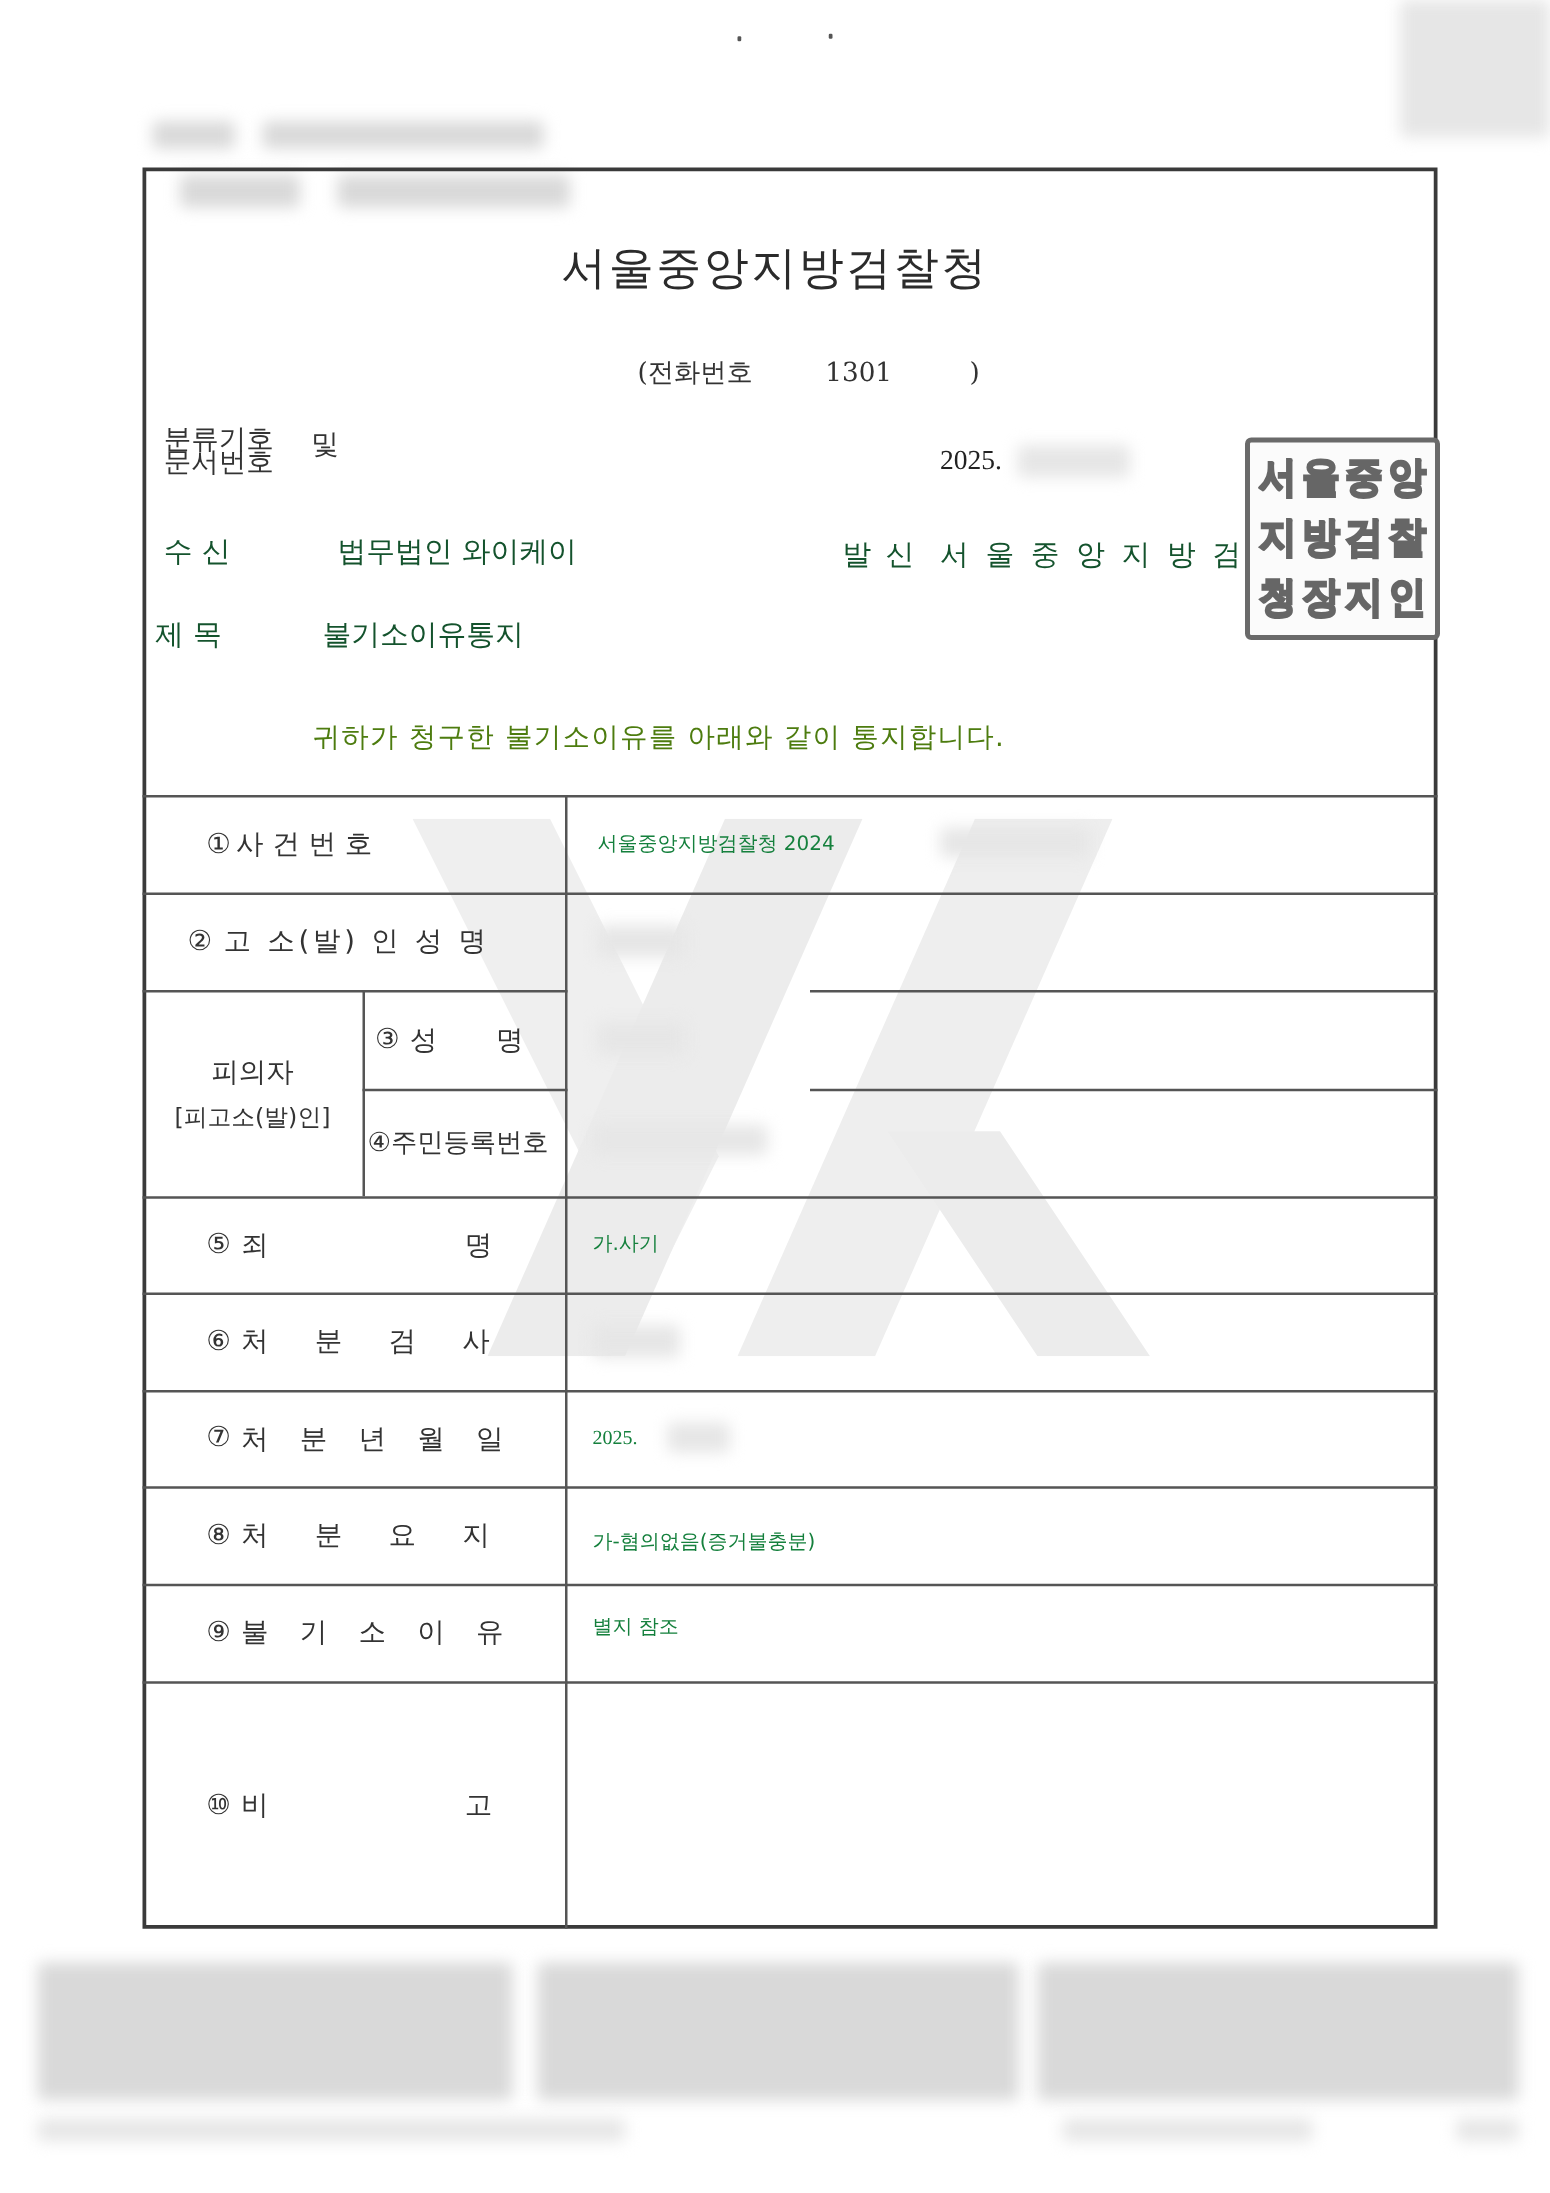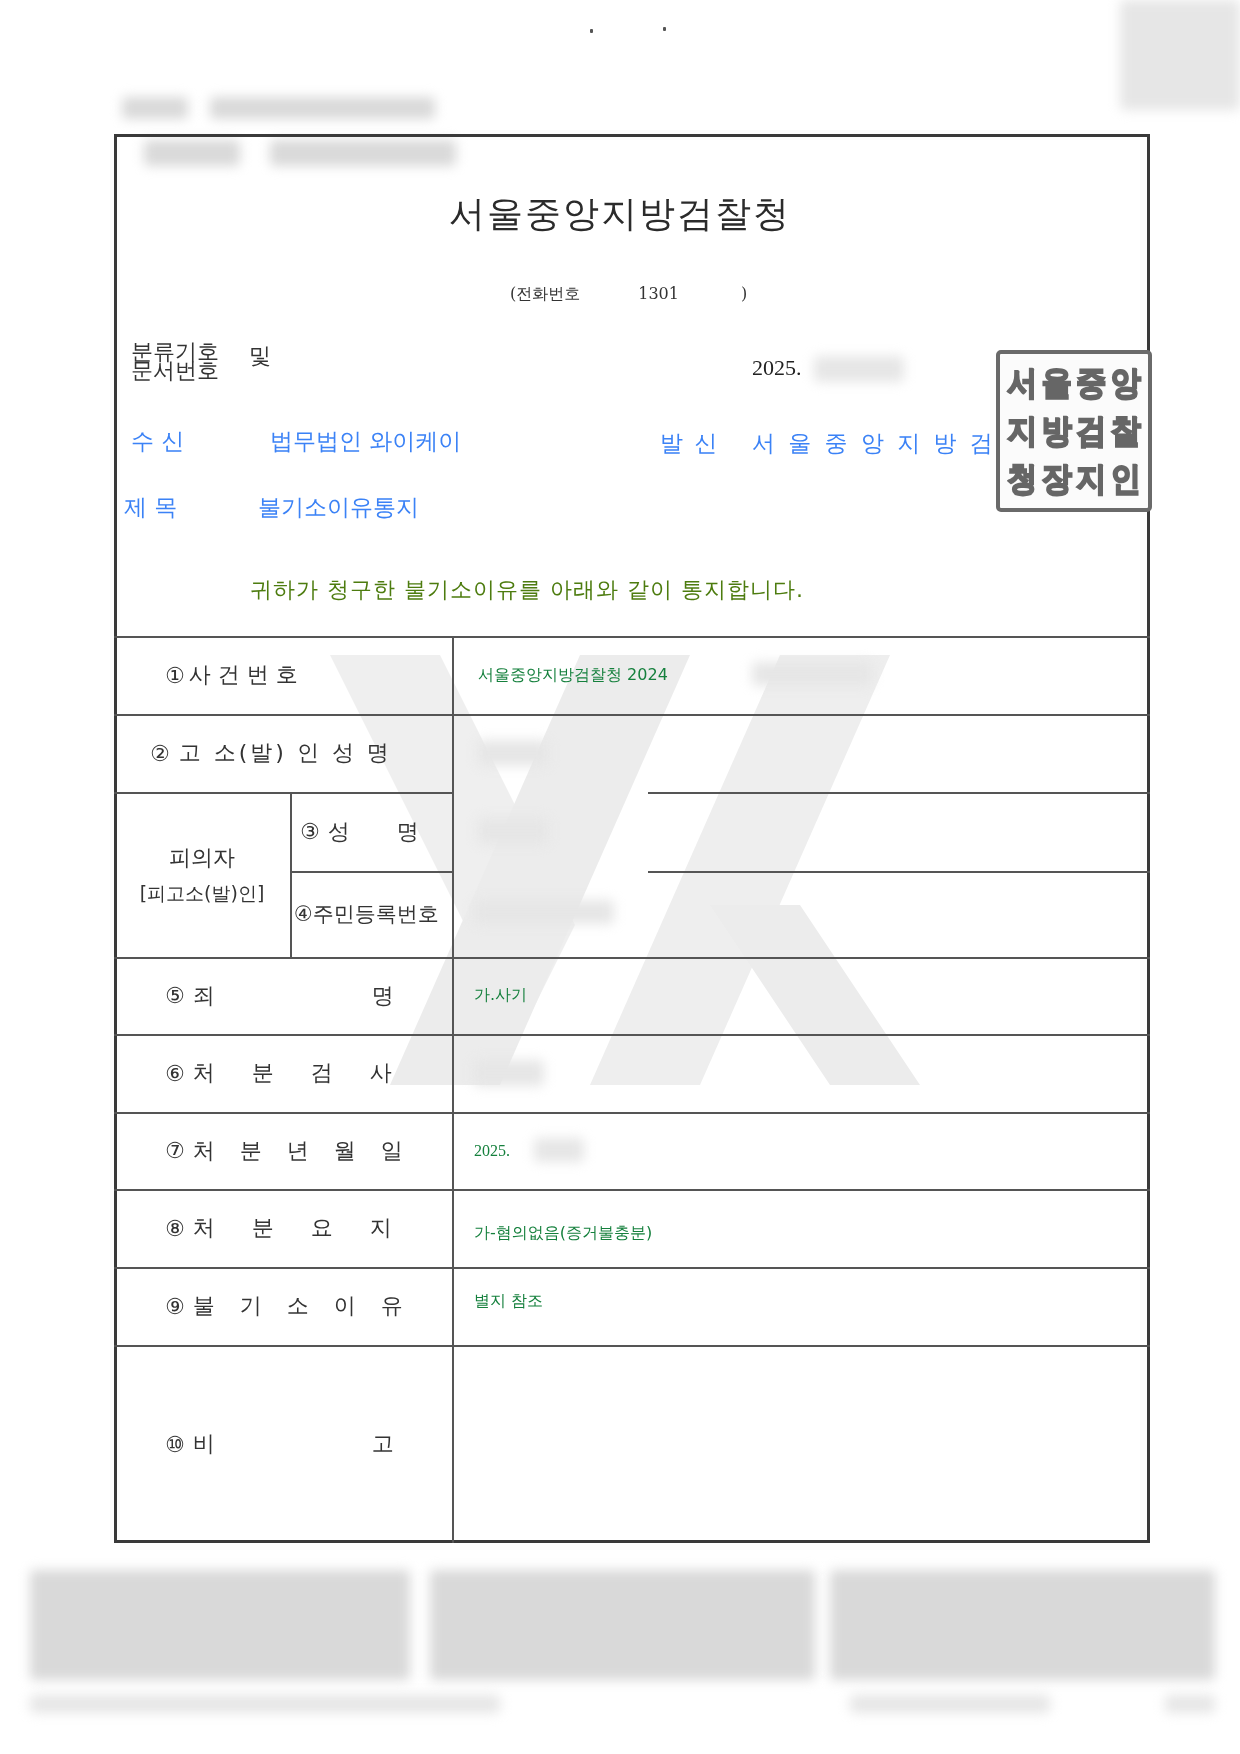--- a/index.html
+++ b/index.html
@@ -15,27 +15,27 @@
     .doc-box {
       position:absolute; left:114px; top:134px; width:1036px; height:1409px;
       border:3px solid #3a3a3a; box-sizing:border-box;
     }
     .title {
       position:absolute; left:0; right:0; top:190px; text-align:center;
       font-size:36px; letter-spacing:2px; color:#2b2b2b;
       font-family: "DejaVu Sans", sans-serif;
     }
     .phone {
-      position:absolute; left:510px; top:284px; font-size:16px; color:#333;
+      position:absolute; left:510px; top:284px; font-size:21px; color:#333;
       font-family: "DejaVu Serif", serif;
     }
     .phone .lbl { margin-right:58px; }
     .phone .num { margin-right:62px; }
 
-    .hdr-label { position:absolute; font-size:23px; color:#3b82f6; font-family:"DejaVu Sans", sans-serif; }
+    .hdr-label { position:absolute; font-size:23px; color:#14532d; font-family:"DejaVu Sans", sans-serif; }
     .classification {
       position:absolute; left:131px; top:342px; font-size:22px; line-height:19px;
       font-family:"DejaVu Sans", sans-serif; color:#333;
     }
     .classification .and { position:absolute; left:118px; top:4px; }
     .date-top { position:absolute; left:752px; top:355px; font-size:22px; font-family:"Liberation Serif", serif; color:#222; }
 
     .stamp {
       position:absolute; left:996px; top:350px; width:156px; height:162px;
       border:4px solid #6a6a6a; border-radius:5px; box-sizing:border-box;
@@ -101,21 +101,21 @@
   <div>분류기호</div>
   <div>문서번호</div>
   <span class="and">및</span>
 </div>
 <div class="date-top">2025.</div>
 <div class="blur light" style="left:814px;top:356px;width:90px;height:26px;"></div>
 
 <div class="hdr-label" style="left:131px;top:426px;">수    신</div>
 <div class="hdr-label" style="left:270px;top:426px;">법무법인 와이케이</div>
 
-<div class="hdr-label" style="left:660px;top:428px;letter-spacing:2px;">발 신</div>
+<div class="hdr-label" style="left:674px;top:428px;letter-spacing:2px;">발 신</div>
 <div class="hdr-label" style="left:752px;top:428px;letter-spacing:3px;width:250px;overflow:hidden;white-space:nowrap;">서 울 중 앙 지 방 검 찰 청 장</div>
 
 <div class="stamp">
   <span>서</span>
   <span>울</span>
   <span>중</span>
   <span>앙</span>
   <span>지</span>
   <span>방</span>
   <span>검</span>

